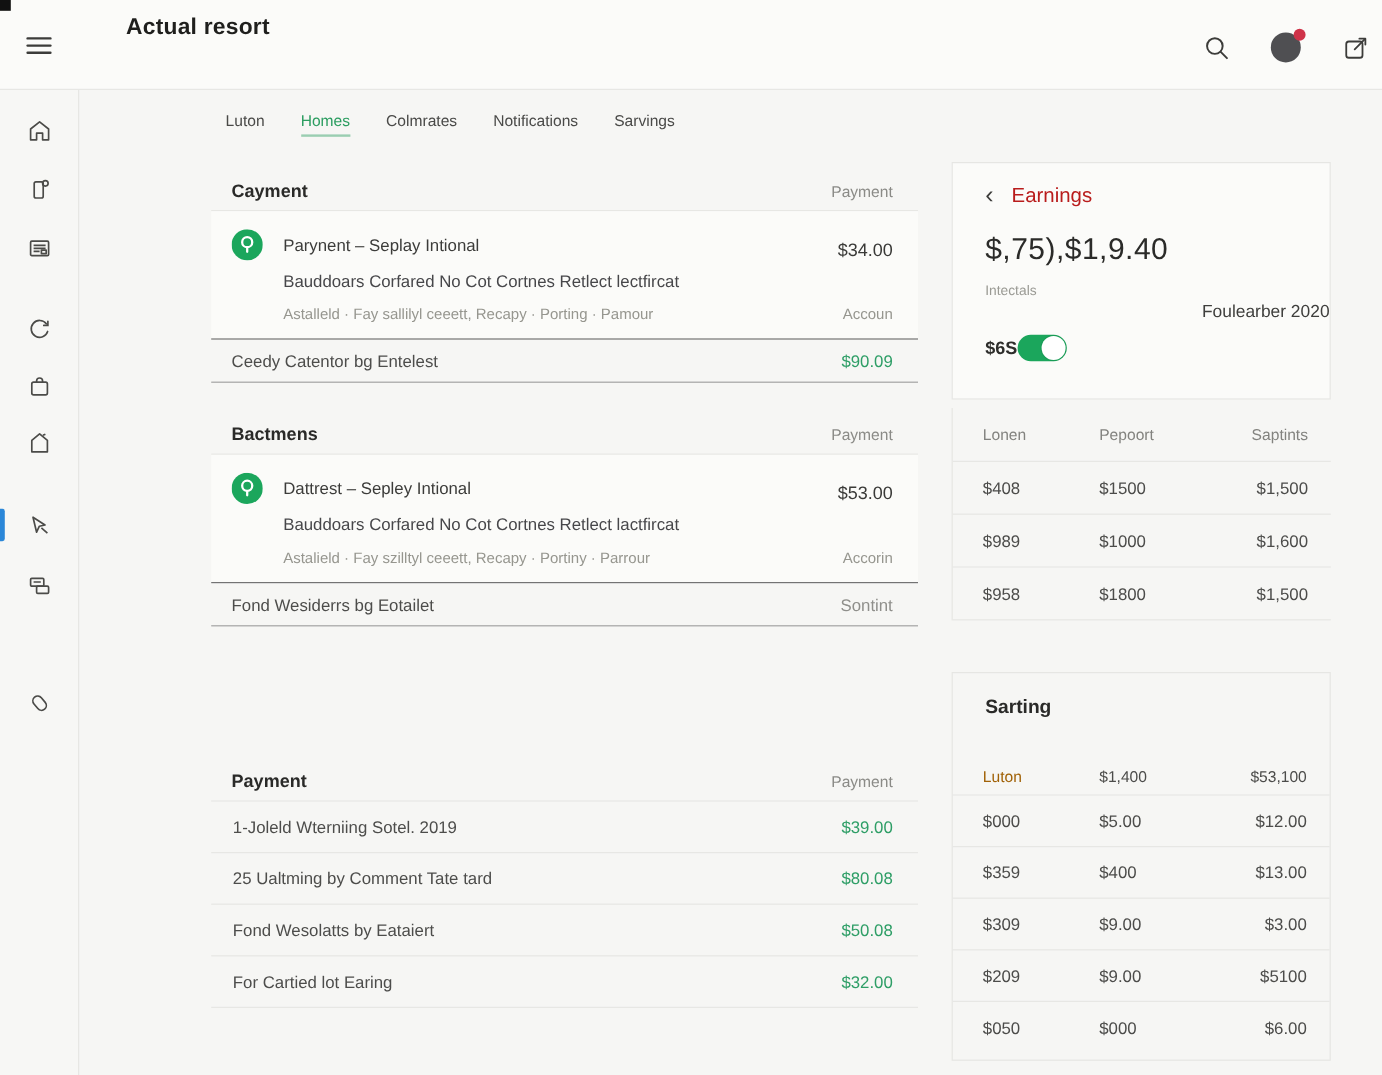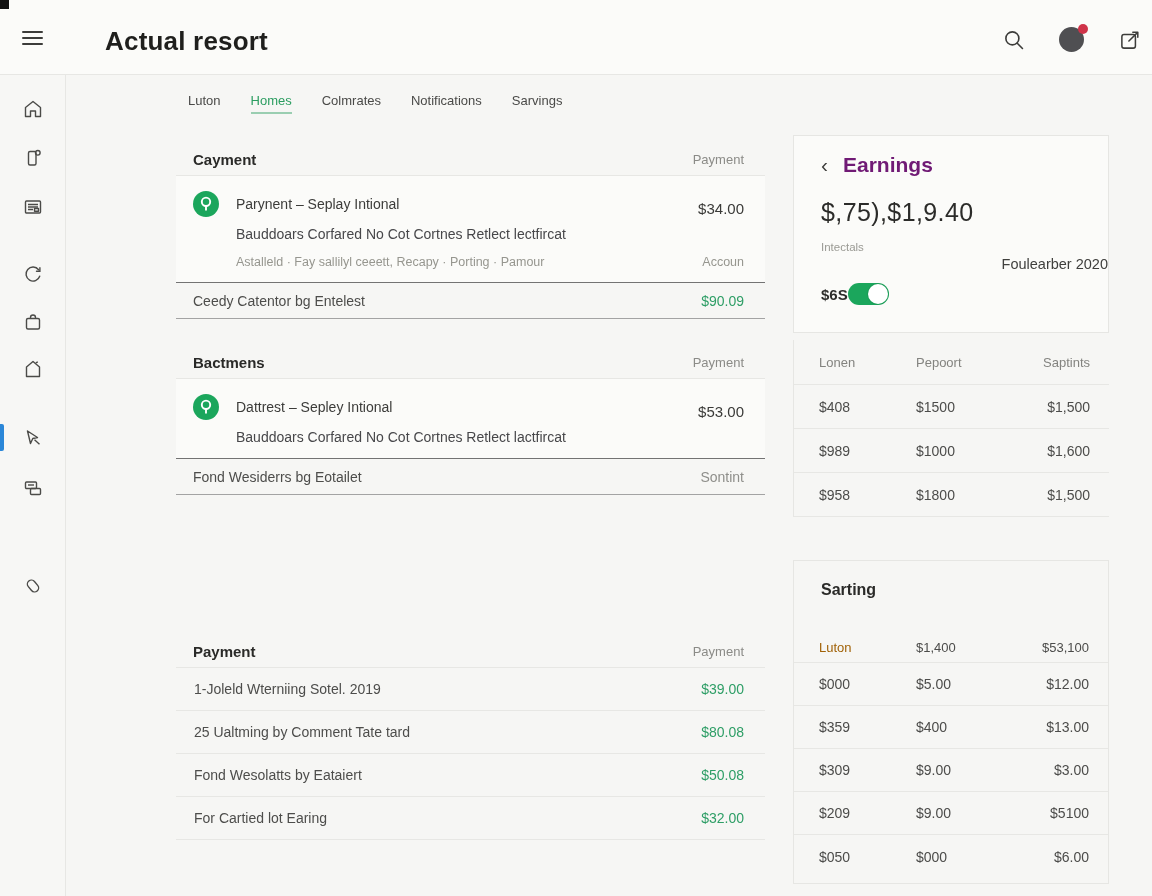--- a/index.html
+++ b/index.html
@@ -5,21 +5,21 @@
   * { margin:0; padding:0; box-sizing:border-box; }
   html,body { width:1152px; height:896px; }
   body { font-family:"Liberation Sans", sans-serif; background:#f6f6f4; }
   .page { position:relative; width:1152px; height:896px; background:#f6f6f4; overflow:hidden; }
 
   
   .topbar { position:absolute; left:0; top:0; width:1152px; height:75px; background:#fbfbf9; border-bottom:1px solid #e7e7e4; }
   .corner-mark { position:absolute; left:0; top:0; width:9px; height:9px; background:#111; }
   .hamburger { position:absolute; left:22px; top:31px; width:21px; cursor:pointer; }
   .hamburger span { display:block; width:21px; height:2px; background:#3c3c3a; margin-bottom:4px; border-radius:1px; }
-  .app-title { position:absolute; left:105px; top:26px; font-size:26px; font-weight:600; color:#1f1f1d; letter-spacing:.2px; }
+  .app-title { position:absolute; left:105px; top:12px; font-size:19px; font-weight:600; color:#1f1f1d; letter-spacing:.2px; }
   .tb-icon { position:absolute; top:27px; width:26px; height:26px; cursor:pointer; }
   .tb-search { left:1001px; }
   .tb-share { left:1117px; }
   .avatar { position:absolute; left:1059px; top:27px; width:25px; height:25px; border-radius:50%; background:#4f4f52; cursor:pointer; }
   .avatar .dot { position:absolute; top:-3px; right:-4px; width:10px; height:10px; border-radius:50%; background:#cf3349; }
 
   
   .sidebar { position:absolute; left:0; top:75px; width:66px; height:821px; background:#f7f7f5; border-right:1px solid #e7e7e4; }
   .side-icon { position:absolute; left:21px; width:24px; height:24px; cursor:pointer; }
   .si1{top:22px;} .si2{top:71px;} .si3{top:120px;} .si4{top:188px;} .si5{top:235px;} .si6{top:282px;} .si7{top:351px;} .si8{top:401px;} .si9{top:499px;}
@@ -46,21 +46,21 @@
   .rr-meta { display:flex; justify-content:space-between; font-size:12.5px; color:#96968f; margin:13px 0 0 43px; }
   .simple-row { height:36px; display:flex; justify-content:space-between; align-items:center; padding:0 21px 0 17px; border-bottom:1px solid #a3a3a3; font-size:14px; color:#4d4d4b; cursor:pointer; }
   .pay-row { height:43px; display:flex; justify-content:space-between; align-items:center; padding:0 21px 0 18px; border-bottom:1px solid #e7e7e4; font-size:14px; color:#4d4d4b; cursor:pointer; }
   .green { color:#2e9e66; }
   .gray-val { color:#8f8f8b; }
 
   
   .earn { position:absolute; left:793px; top:135px; width:316px; height:198px; border:1px solid #e6e6e3; background:#fbfbf9; padding:17px 0 0 27px; }
   .earn-head { display:flex; align-items:center; gap:15px; }
   .back-btn { font-size:21px; line-height:18px; color:#3e3e3c; cursor:pointer; }
-  .earn-title { font-size:21px; color:#701a75;font-weight:bold; }
+  .earn-title { font-size:17px; color:#b91c1c; }
   .earn-total { font-size:25px; color:#2b2b29; margin-top:21px; letter-spacing:.4px; }
   .earn-sub { font-size:11.5px; color:#9a9a94; margin-top:14px; }
   .earn-period { font-size:14.5px; color:#3f3f3d; margin-top:3px;text-align:right; }
   .earn-toggle-row { display:flex; align-items:center; margin-top:11px; }
   .earn-toggle-label { font-weight:700; font-size:15px; color:#2d2d2b; }
   .toggle { width:41px; height:22px; border-radius:11px; background:#1ba65c; position:relative; cursor:pointer; display:inline-block; }
   .toggle .knob { position:absolute; right:1px; top:1px; width:20px; height:20px; border-radius:50%; background:#fff; box-shadow:0 0 0 1px rgba(0,0,0,.06); }
 
   
   .stats { position:absolute; left:793px; top:340px; width:316px; border-left:1px solid #e6e6e3; }
@@ -214,20 +214,24 @@
           <svg width="26" height="26" viewBox="0 0 26 26">
               <circle cx="13" cy="13" r="13" fill="#1ba65c"></circle>
               <circle cx="13" cy="10.8" r="4.2" fill="none" stroke="#fff" stroke-width="1.9"></circle>
               <path d="M13 15.2 v3.6" stroke="#fff" stroke-width="1.9" stroke-linecap="round"></path>
             </svg>
         </span>
         <span class="rr-title">Dattrest – Sepley Intional</span>
         <span class="rr-amount">$53.00</span>
       </div>
       <div class="rr-sub">Bauddoars Corfared No Cot Cortnes Retlect lactfircat</div>
+      <div class="rr-meta">
+        <span>Astalield · Fay szilltyl ceeett, Recapy · Portiny · Parrour</span>
+        <span>Accorin</span>
+      </div>
     </div>
     <div class="simple-row">
       <span>Fond Wesiderrs bg Eotailet</span>
       <span class="gray-val">Sontint</span>
     </div>
   </div>
 
   <div class="section" id="sec-payment">
     <div class="sec-head">
       <span class="sec-title">Payment</span>

